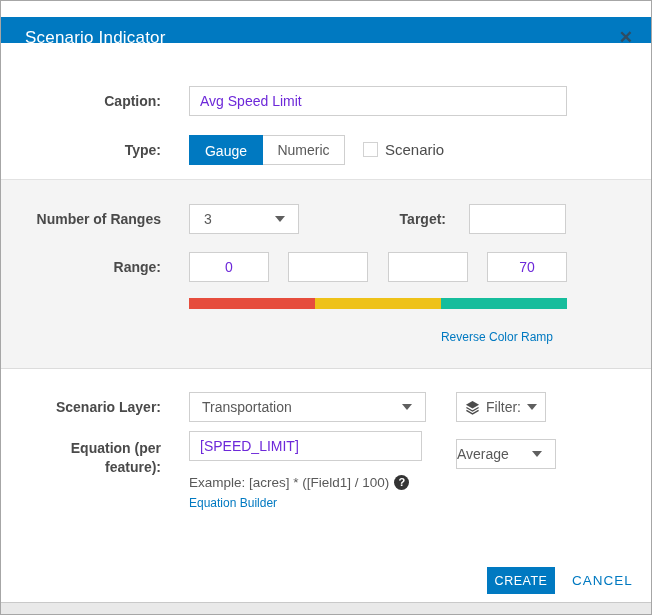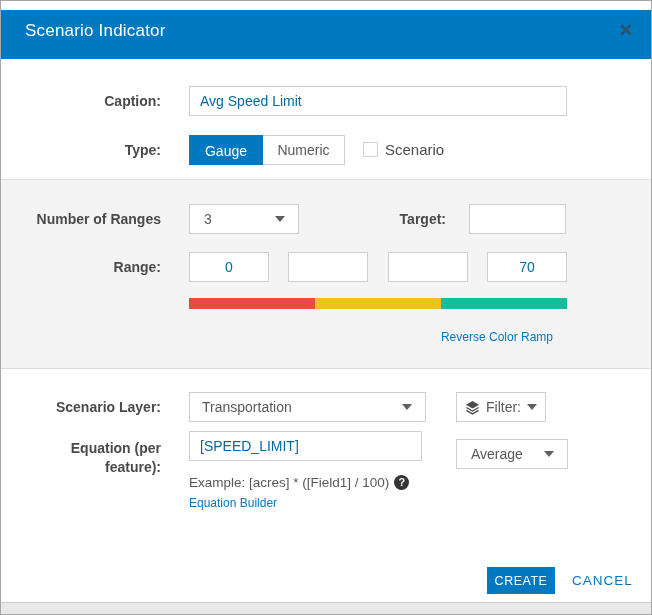--- a/index.html
+++ b/index.html
@@ -6,26 +6,26 @@
   body { font-family:"Liberation Sans", sans-serif; background:#ffffff; }
   .screen{
     position:relative; width:652px; height:615px;
     border:1px solid #a6a6a6; background:#e9e9e9; overflow:hidden;
   }
   .dialog{
     position:absolute; left:0; top:0; width:650px; height:602px;
     background:#ffffff; border-bottom:1px solid #c9c9c9;
   }
   
-  .hdr{ position:absolute; left:0; top:9px; width:650px; height:49px; background:#0079c1;padding-left:8px; }
+  .hdr{ position:absolute; left:0; top:16px; width:650px; height:26px; background:#0079c1;padding-left:8px; }
   .hdr-title{ position:absolute; left:24px; top:0; line-height:42px; color:#ffffff; font-size:17px; font-weight:500; letter-spacing:.2px; }
   .hdr-close{ position:absolute; right:18px; top:0; line-height:42px; color:#2f4d63; font-size:17px; font-weight:700; cursor:pointer; }
   
   .lbl{ position:absolute; left:0; width:160px; text-align:right; font-size:14px; font-weight:700; color:#4a4a4a; line-height:30px; }
-  .inp{ position:absolute; height:30px; border:1px solid #cfcfcf; background:#fff; color:#0369a1; font-size:14px; font-family:"Liberation Sans", sans-serif; padding:0 10px; outline:none; }
+  .inp{ position:absolute; height:30px; border:1px solid #cfcfcf; background:#fff; color:#6d28d9; font-size:14px; font-family:"Liberation Sans", sans-serif; padding:0 10px; outline:none; }
   
   .caption-input{ left:188px; top:85px; width:378px; }
   
   .seg-group{ position:absolute; left:188px; top:134px; display:flex; height:30px; }
   .seg{ height:30px; line-height:28px; text-align:center; font-size:14px; cursor:pointer; }
   .seg-on{ width:74px; background:#0079c1; color:#ffffff; border:1px solid #0079c1; line-height:30px; }
   .seg-off{ width:82px; background:#ffffff; color:#595959; border:1px solid #cfcfcf; border-left:none; }
   .chk{ position:absolute; left:362px; top:141px; width:15px; height:15px; border:1px solid #d2d2d2; background:#fff; cursor:pointer; }
   .chk-lbl{ position:absolute; left:384px; top:134px; line-height:30px; font-size:15px; color:#4c4c4c; }
   
@@ -45,21 +45,21 @@
   .link{ color:#0079c1; font-size:12px; cursor:pointer; text-decoration:none; }
   .reverse-link{ position:absolute; right:98px; top:329px; }
   
   .lbl-layer{ top:391px; }
   .dd-layer{ left:188px; top:391px; width:237px; padding-left:12px; }
   .filter-btn{ position:absolute; left:455px; top:391px; width:90px; height:30px; background:#fff; border:1px solid #cfcfcf; display:flex; align-items:center; justify-content:center; gap:6px; cursor:pointer; color:#595959; font-size:14px; }
   .caret-inline{ width:0; height:0; border-left:5px solid transparent; border-right:5px solid transparent; border-top:6px solid #5f5f5f; }
   
   .lbl-eq{ position:absolute; left:0; top:438px; width:160px; text-align:right; font-size:14px; font-weight:700; color:#4a4a4a; line-height:19px;padding-left:12px; }
   .eq-input{ left:188px; top:430px; width:233px; }
-  .dd-avg{ left:455px; top:438px; width:112px; padding-left:14px; }
+  .dd-avg{ left:455px; top:438px; width:100px; }
   .example{ position:absolute; left:188px; top:474px; font-size:13.5px; color:#595959; display:flex; align-items:center; gap:5px; }
   .help{ width:15px; height:15px; border-radius:50%; background:#333333; color:#ffffff; font-size:11px; font-weight:700; text-align:center; line-height:15px; display:inline-block; cursor:pointer; }
   .builder-link{ position:absolute; left:188px; top:495px; }
   
   .create-btn{ position:absolute; left:486px; top:566px; width:68px; height:27px; background:#0079c1; color:#ffffff; border:none; font-size:12.5px; font-weight:500; letter-spacing:.5px; font-family:"Liberation Sans", sans-serif; cursor:pointer; }
   .cancel-btn{ position:absolute; left:571px; top:566px; height:27px; line-height:27px; color:#0079c1; font-size:13.5px; letter-spacing:1px; cursor:pointer; }
 </style>
 </head>
 <body>
 

